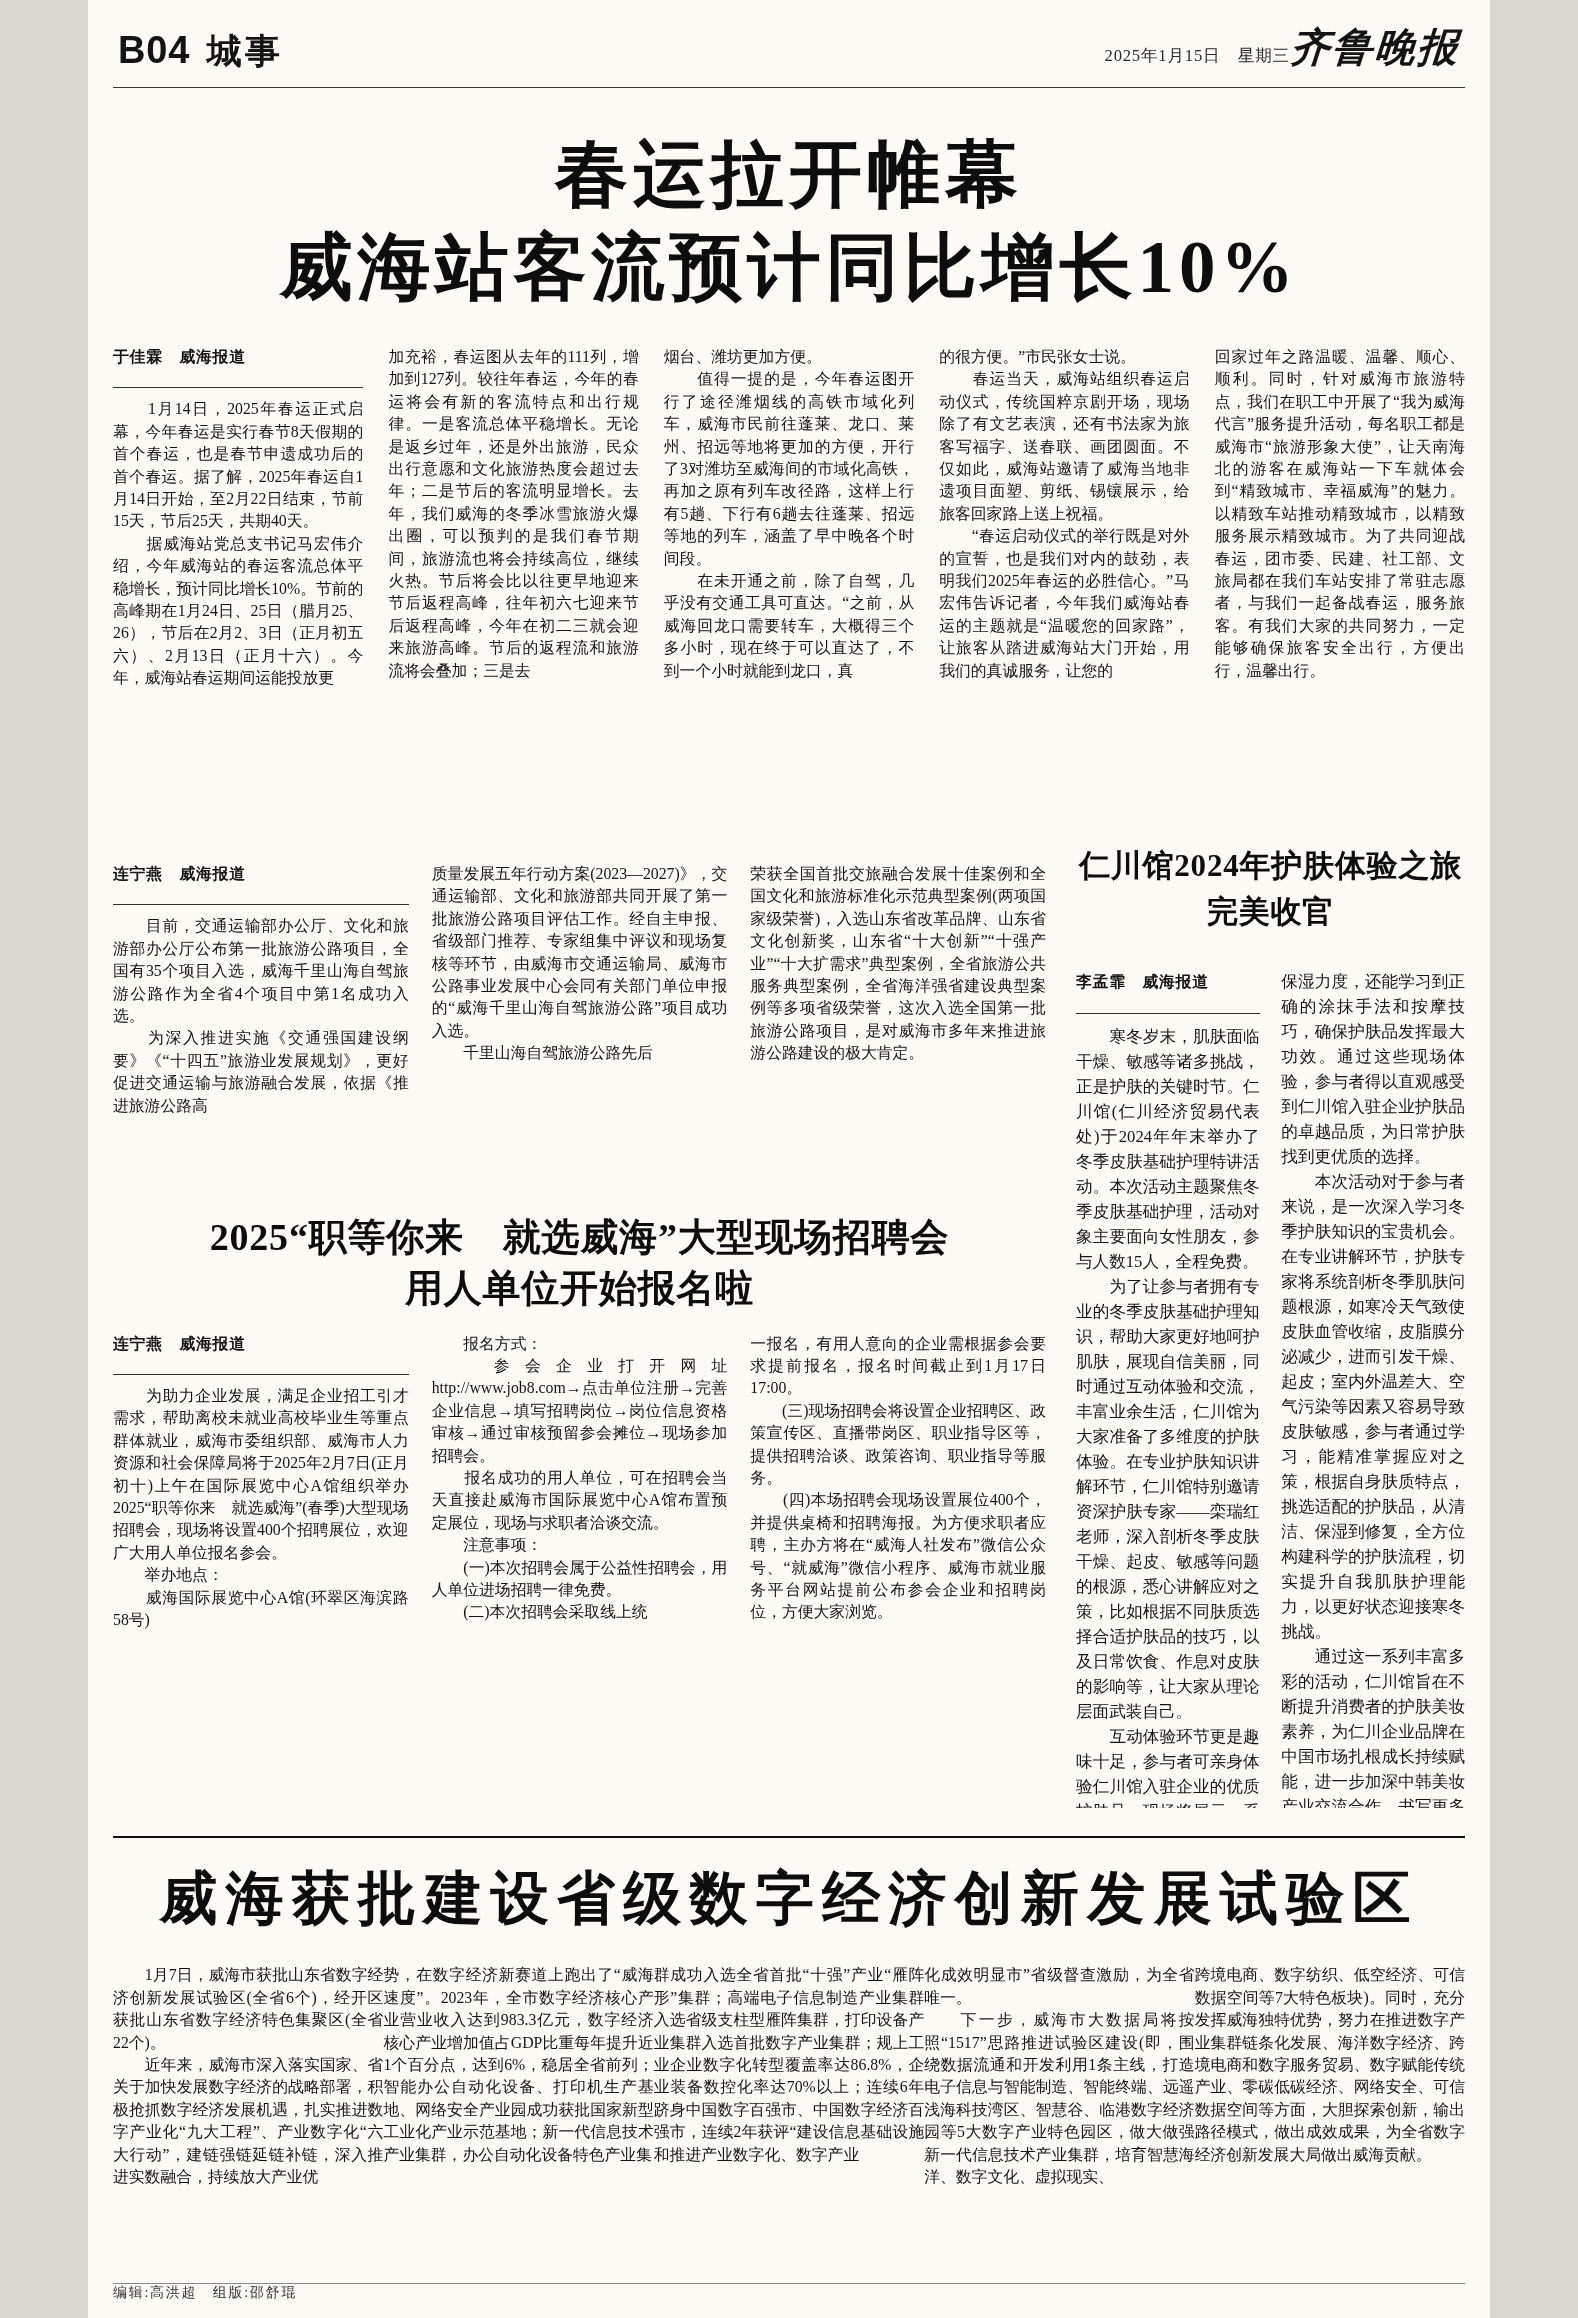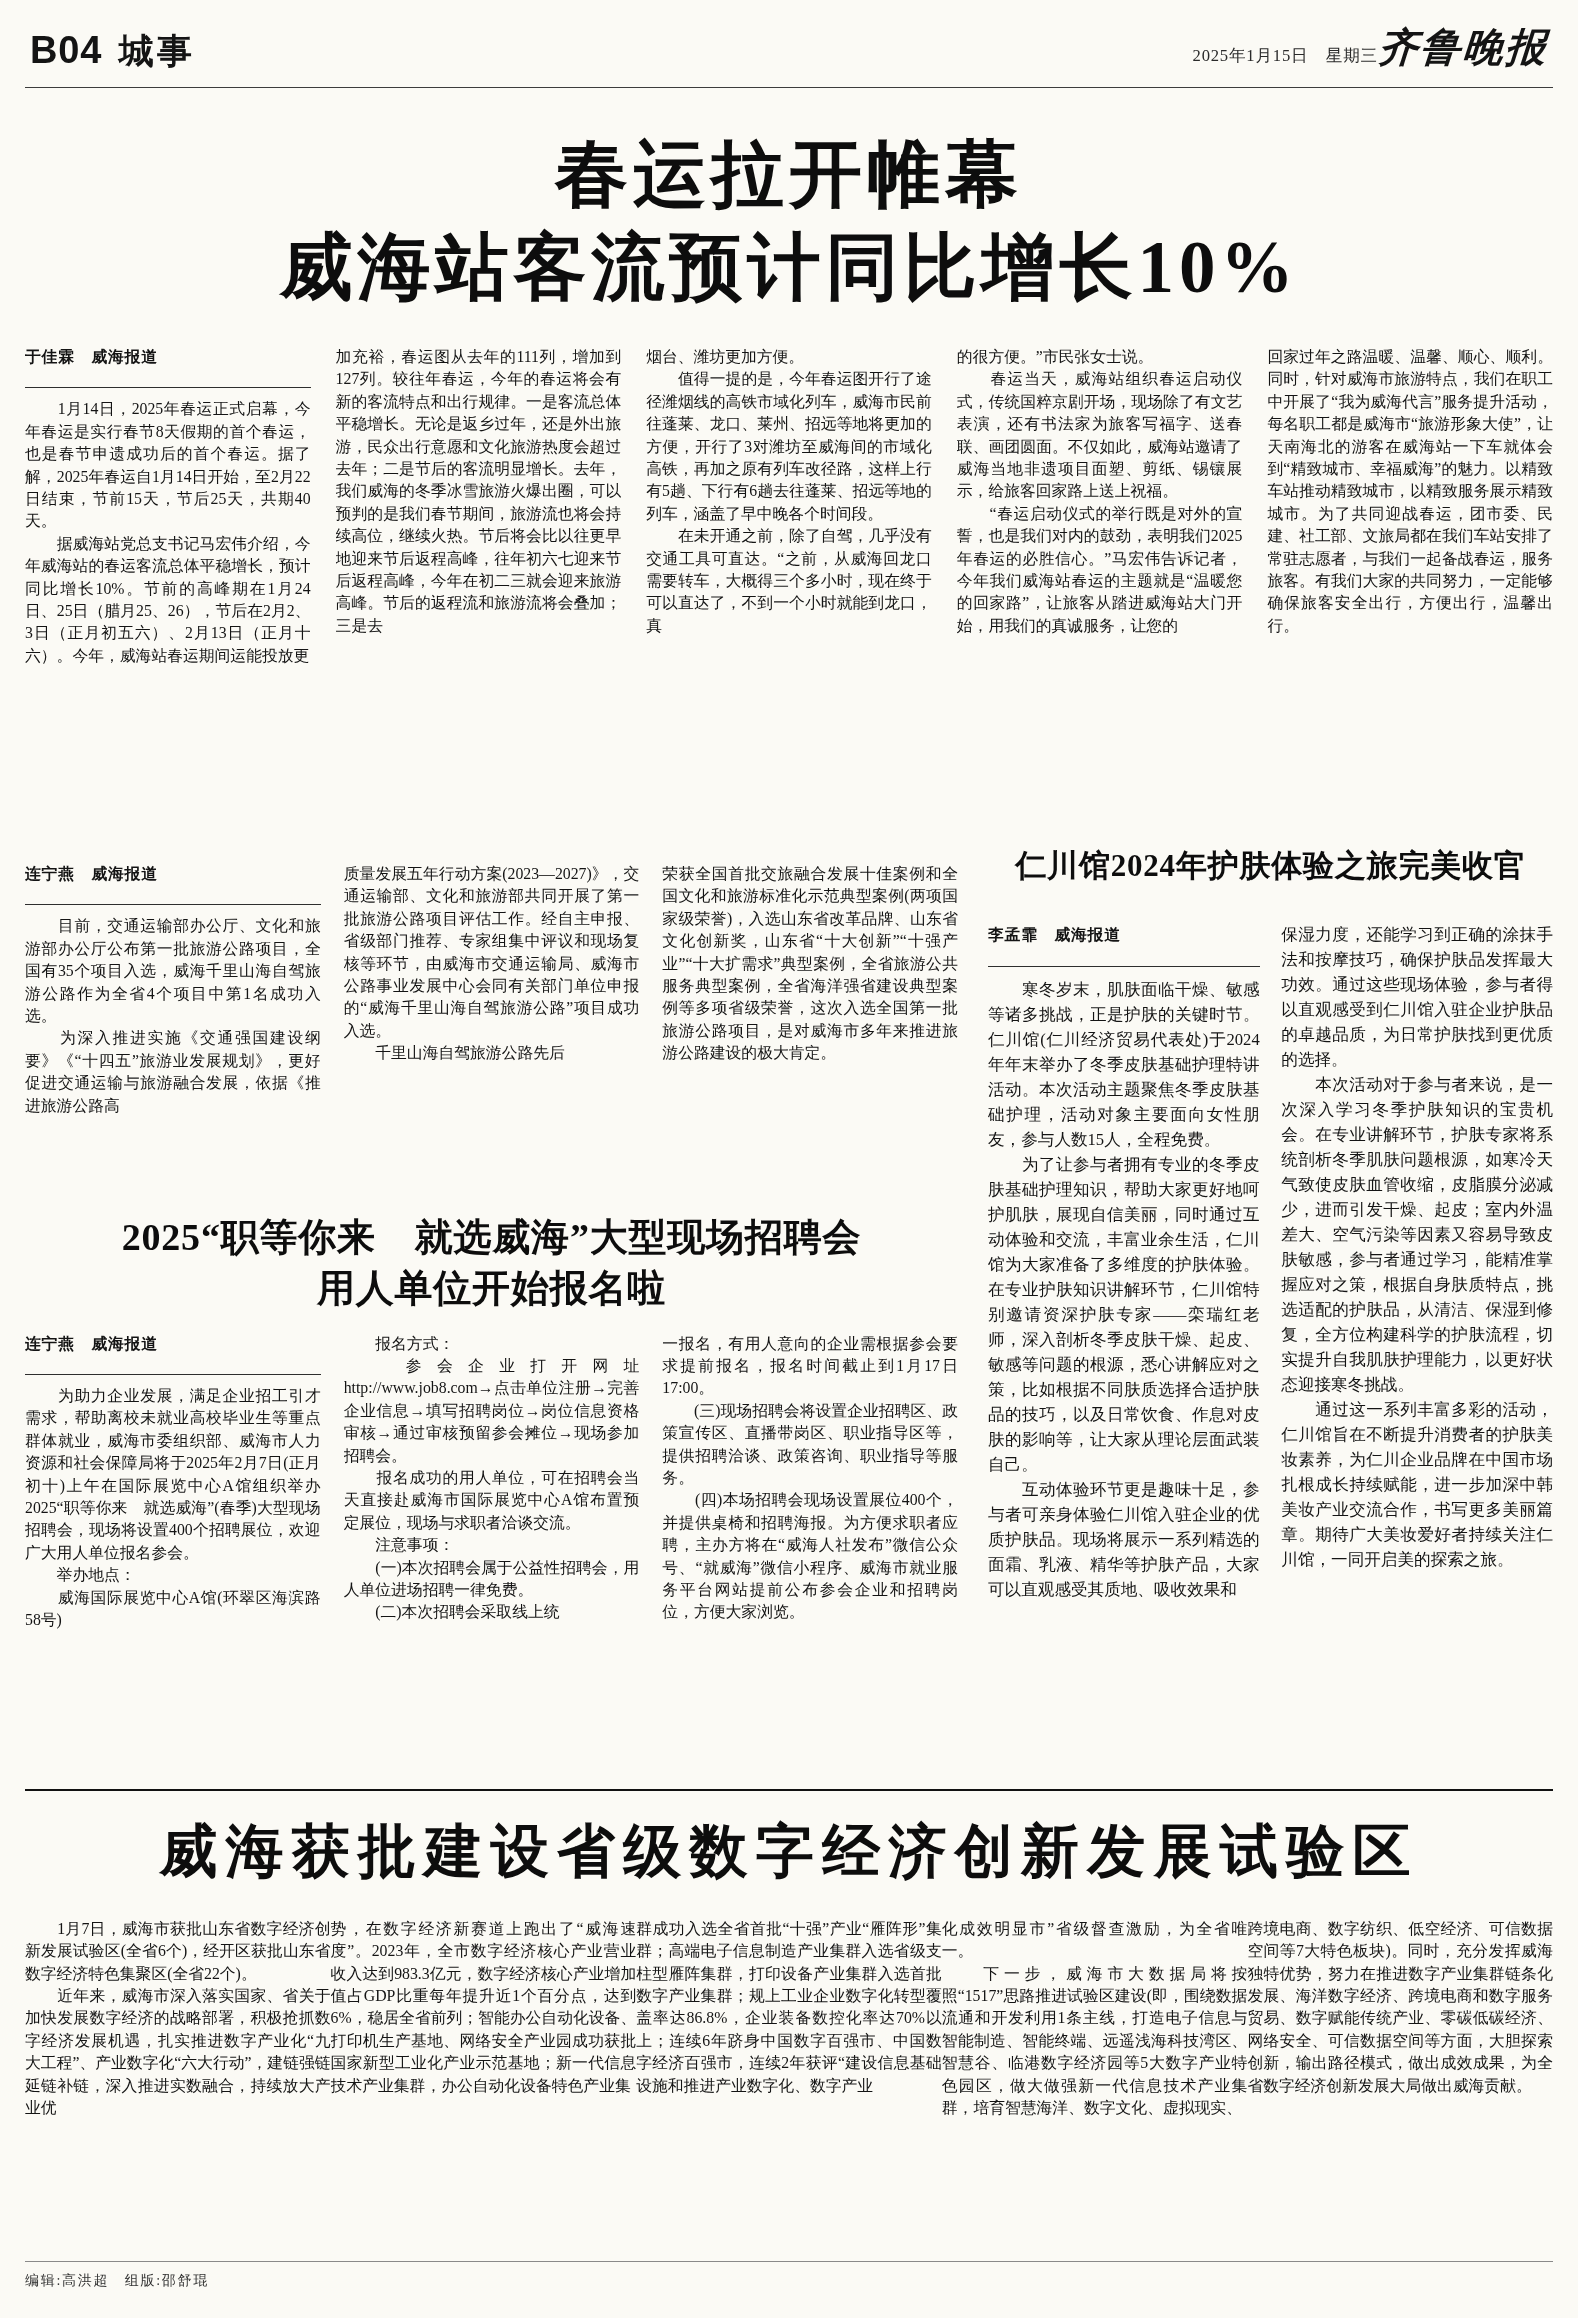--- a/index.html
+++ b/index.html
@@ -1,19 +1,19 @@
 <!DOCTYPE html>
 <html style="font-size:13.3px"><head>
 <meta charset="utf-8">
 <style>
   * { margin:0; padding:0; box-sizing:border-box; }
   html,body { background:#d9d7d1; }
   .page {
     position:relative;
-    width:1578px; height:2319px;
+    width:1402px; height:2319px;
     margin:0 auto;
     background:#fbfaf5;
     color:#141414;
     font-family:"Liberation Serif","DejaVu Serif",serif;
     padding:0 25px;
     overflow:hidden;
   }
   
   .page-header {
     display:flex; justify-content:space-between; align-items:flex-end;
@@ -61,23 +61,22 @@
   .skincare-article .headline { font-size:31px; line-height:1.5; letter-spacing:0.8px; }
   .skincare-cols { margin-top:33px; height:839px; gap:21.6px; }
   .skincare-cols .col { font-size:16.6px; line-height:25px; }
   
   .bottom-rule { border:none; border-top:2.5px solid #111; margin-top:28px; }
   .digital-article { margin-top:23px; }
   .digital-article .headline { font-size:58px; line-height:1.3; letter-spacing:8.3px; }
   .digital-cols { margin-top:28px; height:288px; }
   
   .page-footer {
-    position:absolute; left:25px; right:25px; bottom:29px;
+    position:absolute; left:25px; right:25px; bottom:17px;
     border-top:0.8px solid #8a8a8a;
-    padding-top:10px;
     font-size:14px; color:#333; letter-spacing:1.7px;
   }
 </style>
 </head>
 <body>
 
 <div class="page">
 
   <header class="page-header">
     <div class="header-left">

